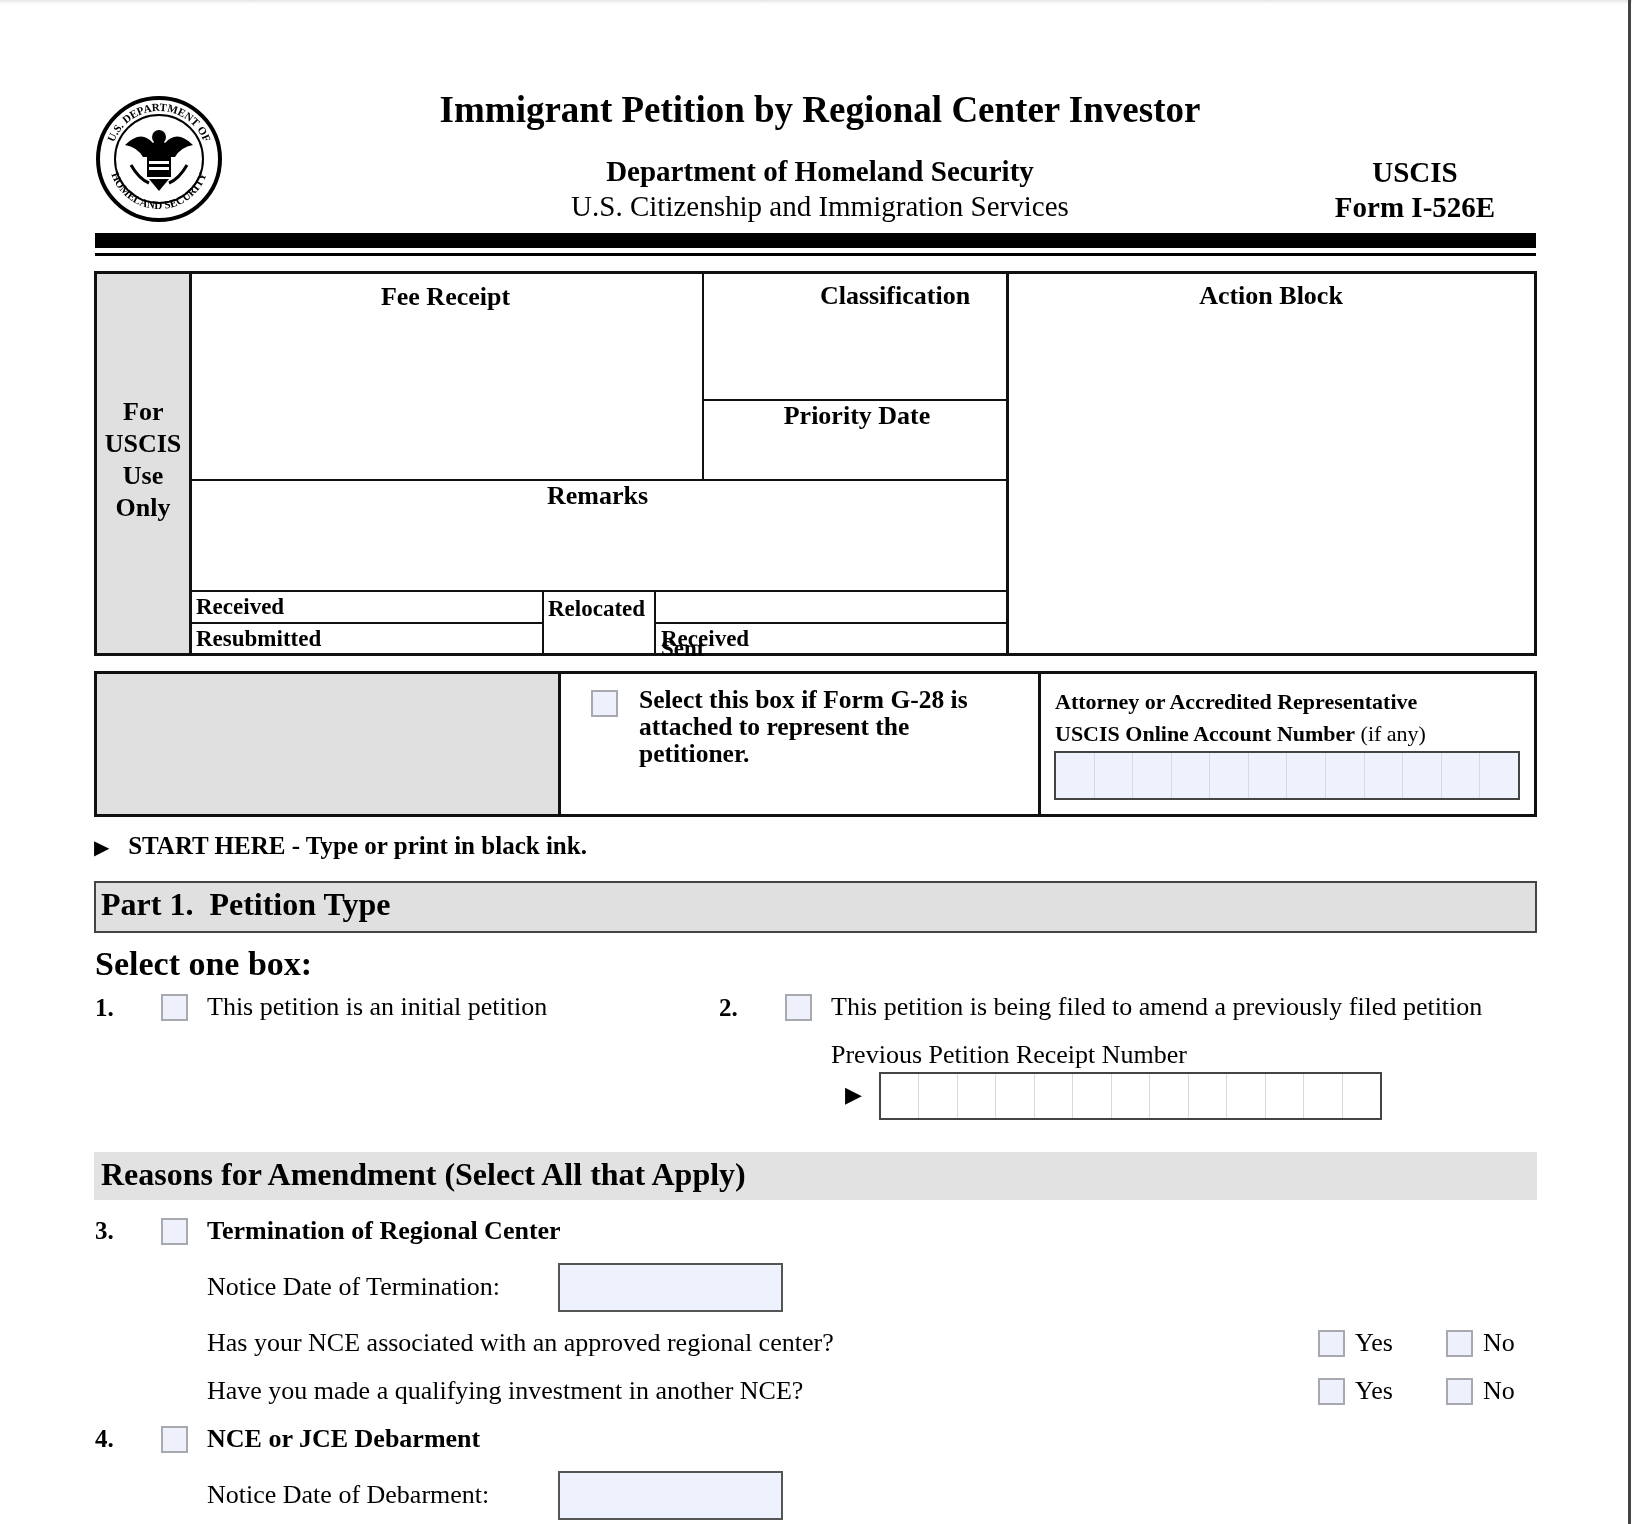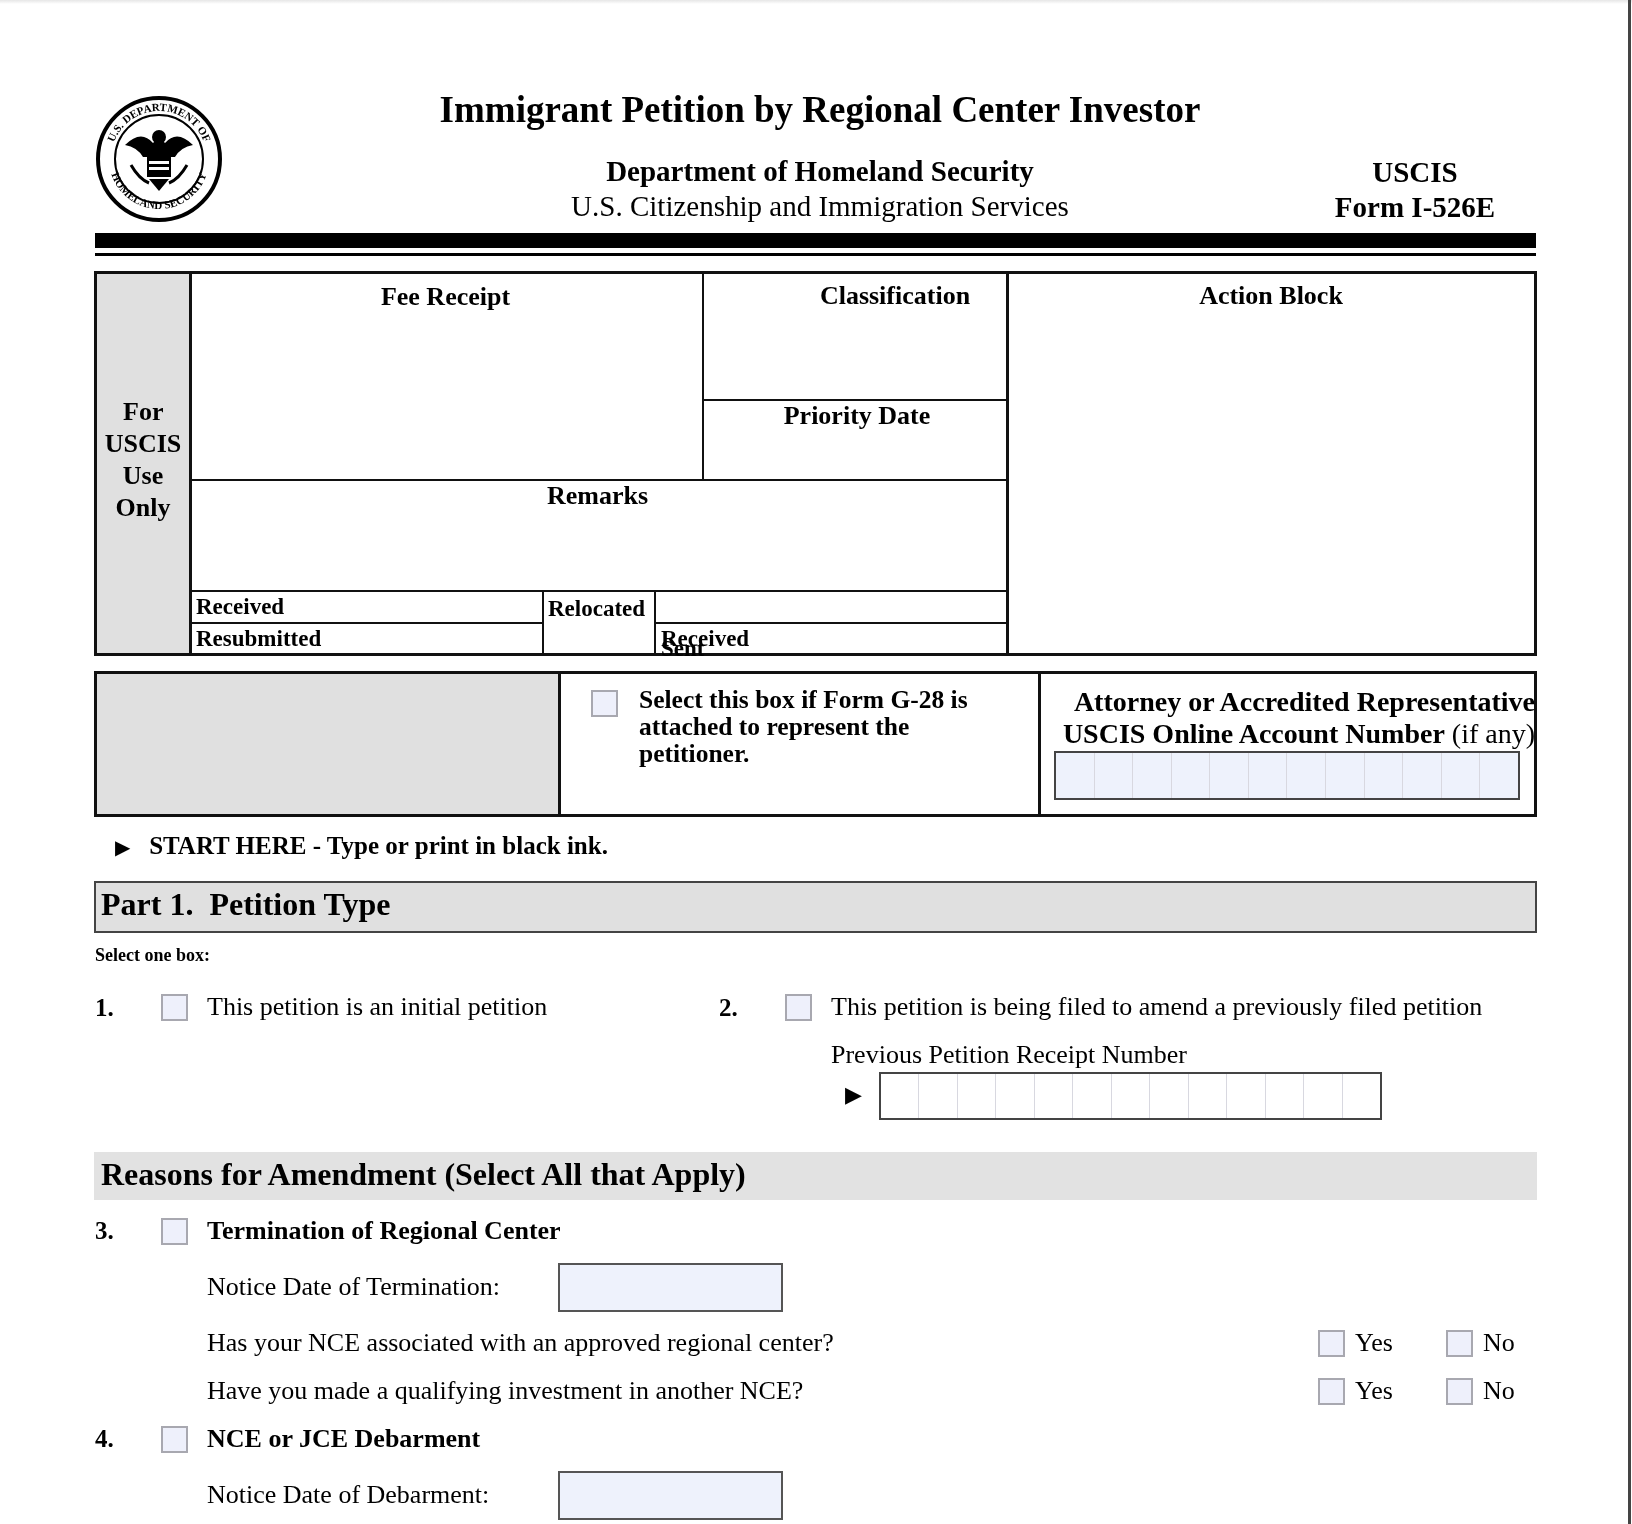--- a/index.html
+++ b/index.html
@@ -20,29 +20,29 @@
   .use-text { left:97px; width:92px; top:396px; text-align:center; font-size:26px; font-weight:bold; line-height:32px; }
   .line { background:#111; }
   .cell-label { font-size:26px; font-weight:bold; text-align:center; }
   .small-label { font-size:23px; font-weight:bold; }
 
   .atty { left:94px; top:671px; width:1443px; height:146px; border:3px solid #111; box-sizing:border-box; }
   .atty-left { left:97px; top:674px; width:461px; height:140px; background:#e0e0e0; border-right:3px solid #111; }
   .atty-left-text { left:100px; width:455px; top:693px; text-align:center; font-size:26px; line-height:32px; }
   .cb { width:27px; height:27px; border:2px solid #a8a8b0; background:#eef0fb; box-sizing:border-box; }
   .g28-text { left:639px; top:686px; width:360px; font-size:25.5px; font-weight:bold; line-height:27px; }
-  .acct-label { left:1055px; top:686px; width:480px; font-size:28px; line-height:32px;text-align:right; }
+  .acct-label { left:1055px; top:686px; width:480px; font-size:22px; line-height:32px; }
   .acct-box { left:1054px; top:751px; width:466px; height:49px; border:2px solid #444; background:#eef2fc; box-sizing:border-box; display:flex; }
   .acct-box div, .rcpt-box div { flex:1; border-right:1px solid #d8d8e0; }
   .acct-box div:last-child, .rcpt-box div:last-child { border-right:none; }
 
-  .start { left:115px; top:832px; font-size:25px; font-weight:bold; }
+  .start { left:94px; top:832px; font-size:25px; font-weight:bold; }
   .part1 { left:94px; top:881px; width:1443px; height:52px; background:#e0e0e0; border:2px solid #444; box-sizing:border-box; }
   .part1-text { left:101px; top:886px; font-size:32px; font-weight:bold; }
-  .select-one { left:95px; top:945px; font-size:18px; font-weight:bold; }
+  .select-one { left:95px; top:945px; font-size:34px; font-weight:bold; }
   .num { font-size:25px; font-weight:bold; }
   .txt { font-size:26px; }
   .rcpt-label { left:831px; top:1040px; font-size:26px; }
   .rcpt-arrow { left:845px; top:1082px; font-size:22px; }
   .rcpt-box { left:879px; top:1072px; width:503px; height:48px; border:2px solid #444; background:#fff; box-sizing:border-box; display:flex; }
 
   .reasons { left:94px; top:1152px; width:1443px; height:48px; background:#e2e2e2; }
   .reasons-text { left:101px; top:1156px; font-size:32px; font-weight:bold; }
   .date-box { width:225px; height:49px; border:2px solid #555; background:#eef2fc; box-sizing:border-box; }
   .page-edge { left:1628px; top:0; width:3px; height:1524px; background:#444; }

